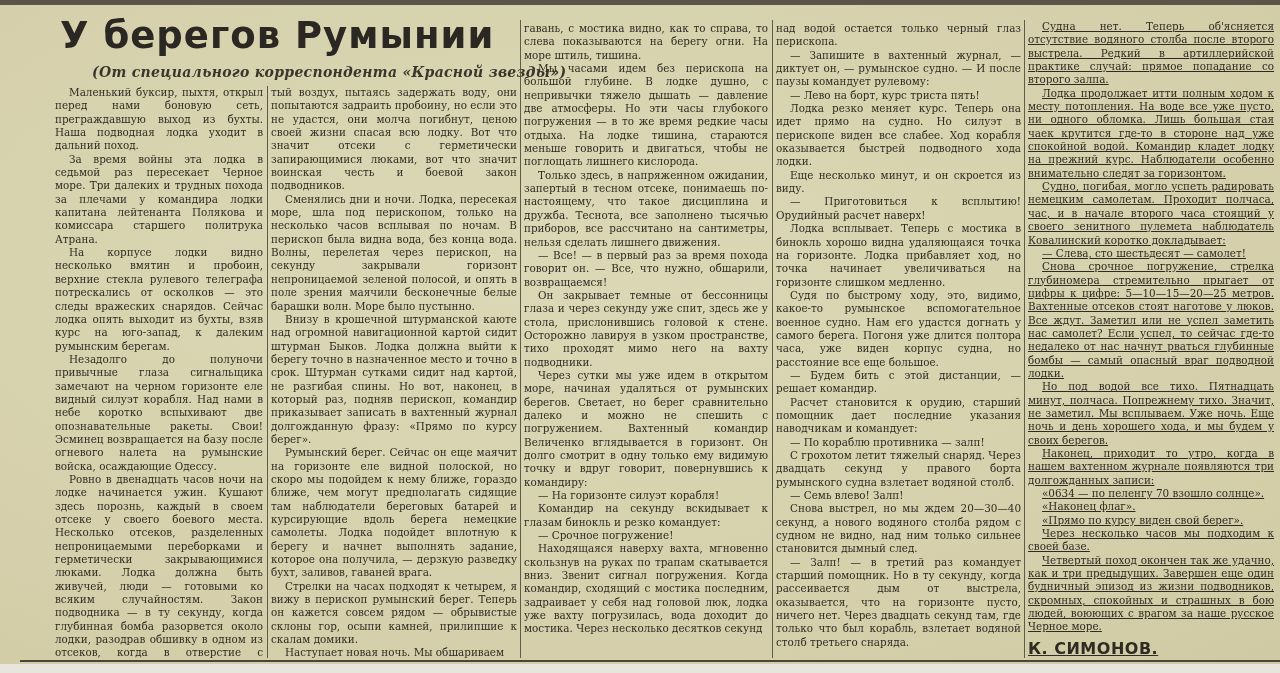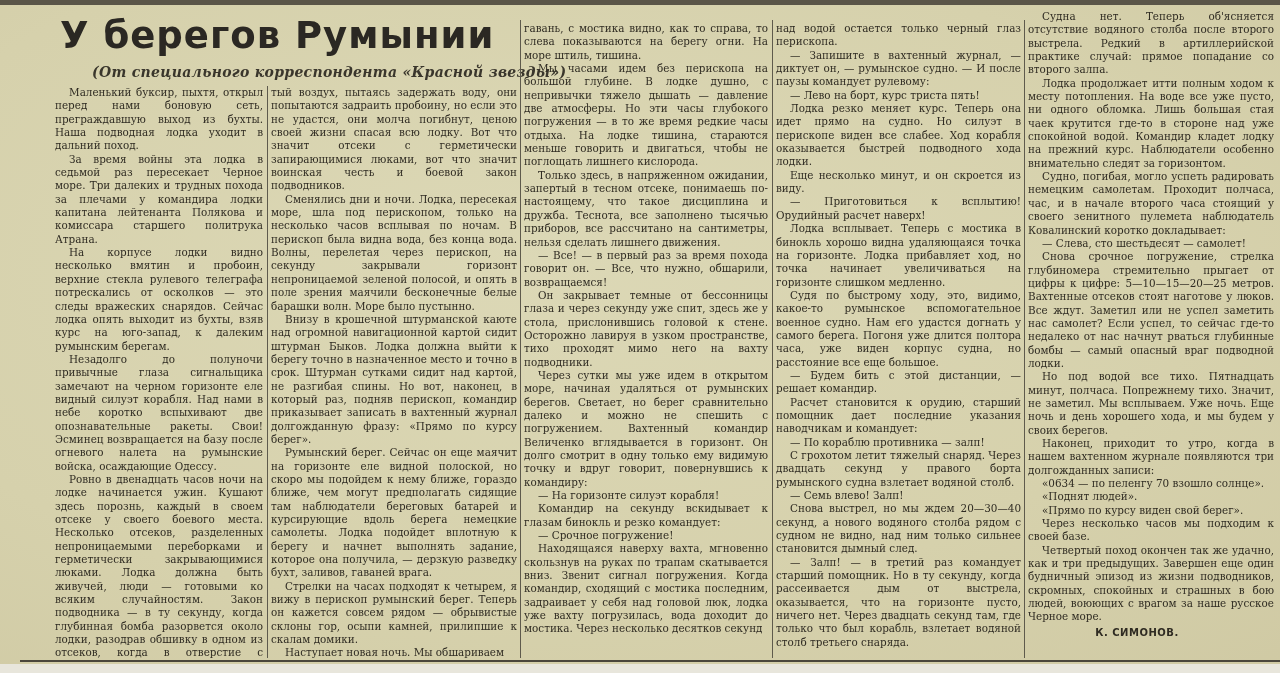--- a/index.html
+++ b/index.html
@@ -32,25 +32,25 @@
   .col {
     position:absolute; font-size:10.4px; line-height:13.35px;
     text-align:justify; color:#2f2b22;
   }
   .col p { margin:0; text-indent:14px; }
   .col p.noindent { text-indent:0; }
   .c1 { left:55px; top:86px; width:208px; }
   .c2 { left:271px; top:86px; width:246px; }
   .c3 { left:524px; top:22px; width:244px; }
   .c4 { left:776px; top:22px; width:245px; }
-  .c5 { left:1028px; top:10px; width:246px; }
+  .c5 { left:1028px; top:20px; width:246px;text-decoration:underline; }
   .vrule { position:absolute; width:1px; background:#5e5a4c; }
   .signature {
-    font-family:"DejaVu Sans", sans-serif; font-weight:bold; font-size:10px;
-    text-align:center; padding-right:28px; margin-top:2px; letter-spacing:0.5px;
+    font-family:"DejaVu Sans", sans-serif; font-weight:bold; font-size:16px;
+    text-align:left; padding-right:28px; margin-top:8px; letter-spacing:0.5px;
   }
 </style>
 </head>
 <body>
 
 <div class="page">
   <div class="top-rule"></div>
 
   <h1 class="headline">У берегов Румынии</h1>
   <div class="byline">(От специального корреспондента «Красной звезды»)</div>
@@ -111,21 +111,21 @@
 
   <div class="col c5">
     <p>Судна нет. Теперь об'ясняется отсутствие водяного столба после второго выстрела. Редкий в артиллерийской практике случай: прямое попадание со второго залпа.</p>
     <p>Лодка продолжает итти полным ходом к месту потопления. На воде все уже пусто, ни одного обломка. Лишь большая стая чаек крутится где-то в стороне над уже спокойной водой. Командир кладет лодку на прежний курс. Наблюдатели особенно внимательно следят за горизонтом.</p>
     <p>Судно, погибая, могло успеть радировать немецким самолетам. Проходит полчаса, час, и в начале второго часа стоящий у своего зенитного пулемета наблюдатель Ковалинский коротко докладывает:</p>
     <p>— Слева, сто шестьдесят — самолет!</p>
     <p>Снова срочное погружение, стрелка глубиномера стремительно прыгает от цифры к цифре: 5—10—15—20—25 метров. Вахтенные отсеков стоят наготове у люков. Все ждут. Заметил или не успел заметить нас самолет? Если успел, то сейчас где-то недалеко от нас начнут рваться глубинные бомбы — самый опасный враг подводной лодки.</p>
     <p>Но под водой все тихо. Пятнадцать минут, полчаса. Попрежнему тихо. Значит, не заметил. Мы всплываем. Уже ночь. Еще ночь и день хорошего хода, и мы будем у своих берегов.</p>
     <p>Наконец, приходит то утро, когда в нашем вахтенном журнале появляются три долгожданных записи:</p>
     <p>«0634 — по пеленгу 70 взошло солнце».</p>
-    <p>«Поднят людей».</p>
+    <p>«Наконец флаг».</p>
     <p>«Прямо по курсу виден свой берег».</p>
     <p>Через несколько часов мы подходим к своей базе.</p>
     <p>Четвертый поход окончен так же удачно, как и три предыдущих. Завершен еще один будничный эпизод из жизни подводников, скромных, спокойных и страшных в бою людей, воюющих с врагом за наше русское Черное море.</p>
     <div class="signature">К. СИМОНОВ.</div>
   </div>
 
   <div class="bottom-rule"></div>
   <div class="bottom-band"></div>
 </div>
 

